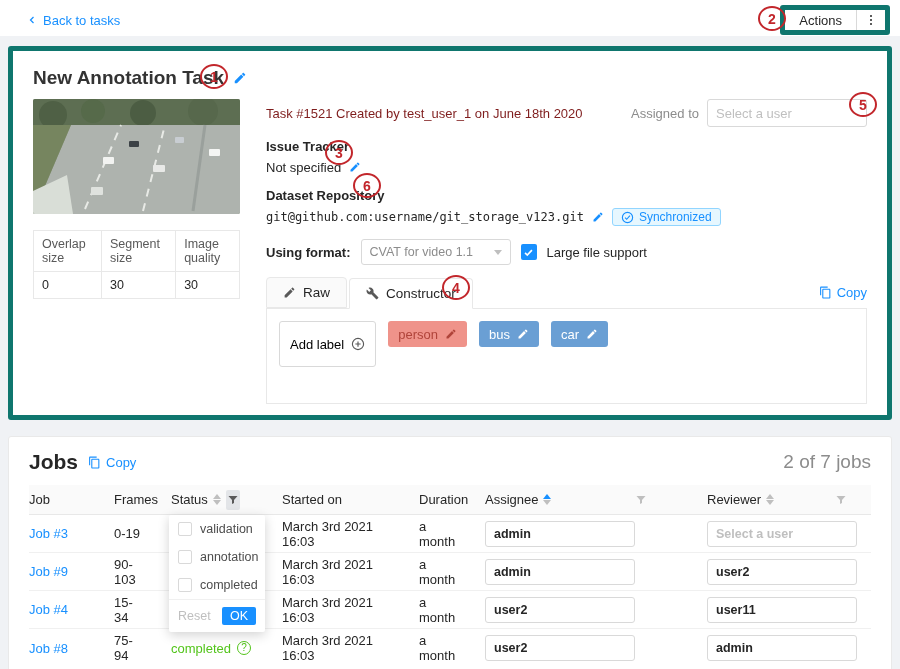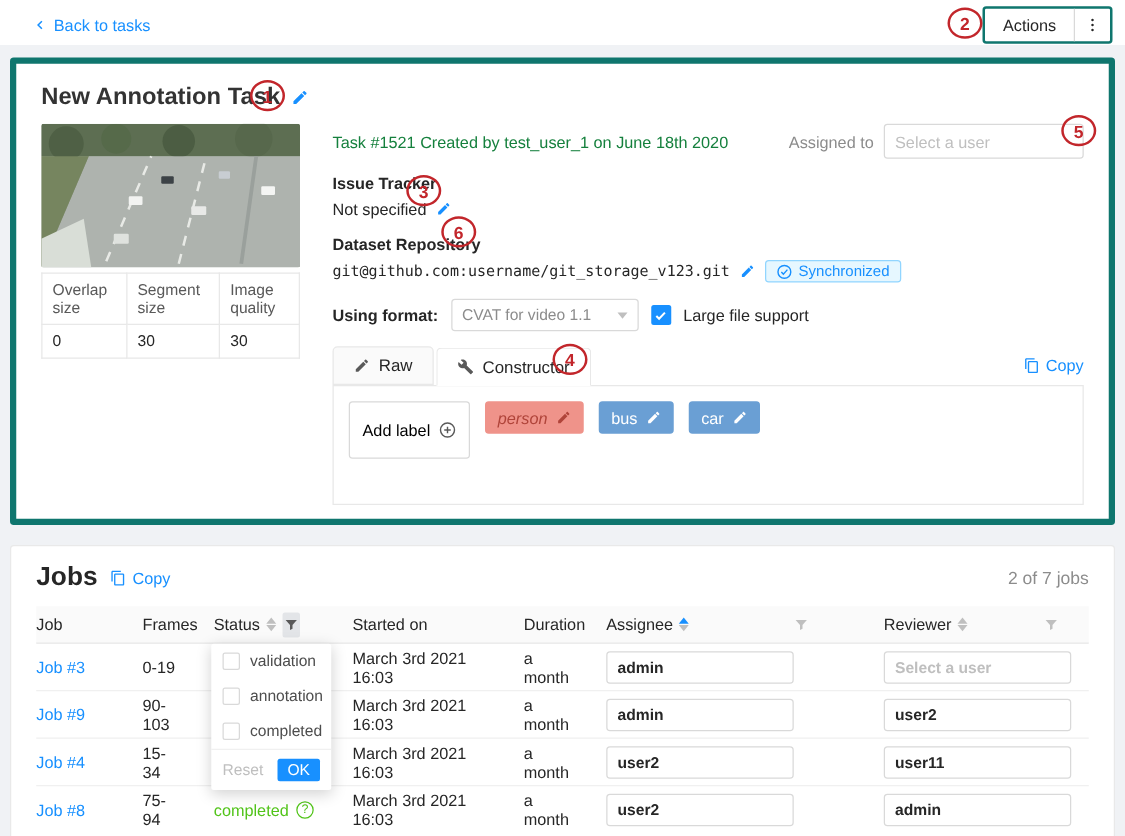--- a/index.html
+++ b/index.html
@@ -8,45 +8,45 @@
     width:900px; height:669px; position:relative; overflow:hidden;
     background:#f0f2f5; font-family:"Liberation Sans", sans-serif;
     color:#262626; font-size:13px;
   }
   svg { display:block; }
 
   
   .topbar { height:36px; background:#fff; display:flex; align-items:center;
     justify-content:space-between; padding:4px 10px 0 26px; }
   .back-link { display:flex; align-items:center; gap:5px; color:#1890ff; cursor:pointer; font-size:13px; }
-  .actions-btn { display:flex; align-items:stretch; border:2px solid #0f766e; border-radius:3px; background:#fff; height:30px; }
+  .actions-btn { display:flex; align-items:stretch; border:5px solid #0f766e; border-radius:3px; background:#fff; height:30px; }
   .actions-btn .seg1 { display:flex; align-items:center; padding:0 14px; font-size:13px; color:#262626; }
   .actions-btn .seg2 { display:flex; align-items:center; padding:0 7px; border-left:1px solid #d9d9d9; }
 
   
   .task-card { margin:10px 8px 0; background:#fff; border:5px solid #0f766e; border-radius:3px;
     padding:16px 20px 18px; height:374px; }
   .jobs-card { margin:16px 8px 0; background:#fff; border:1px solid #e9e9e9; border-radius:3px;
     padding:14px 20px 0; position:relative; min-height:236px; }
 
   
   .title-row { display:flex; align-items:center; gap:9px; }
   .title-row h1 { margin:0; font-size:19px; font-weight:600; color:#333; }
 
   .task-body { display:flex; gap:26px; margin-top:10px; }
   .left-col { width:207px; flex:none; }
   .preview { width:207px; height:115px; border-radius:2px; overflow:hidden; }
-  .params { border-collapse:collapse; margin-top:4px; width:207px; }
+  .params { border-collapse:collapse; margin-top:16px; width:207px; }
   .params td { border:1px solid #e8e8e8; padding:6px 8px; font-size:12.5px; vertical-align:top; }
   .params .hd td { color:#595959; }
   .params .vl td { color:#262626; }
 
   .right-col { flex:1; min-width:0; }
   .meta-row { display:flex; justify-content:space-between; align-items:center; height:28px; }
-  .meta-text { color:#15803d; font-size:13px; }
+  .meta-text { color:#7f1d1d; font-size:13px; }
   .assigned { display:flex; align-items:center; gap:8px; }
   .assigned label { color:#8c8c8c; font-size:13px; }
   .ant-input { border:1px solid #d9d9d9; border-radius:3px; height:28px; padding:0 8px;
     font-size:13px; color:#262626; font-family:"Liberation Sans",sans-serif; outline:none; background:#fff; }
   .ant-input::placeholder { color:#bfbfbf; }
   .assigned .ant-input { width:160px; }
 
   .sec-label { font-weight:700; font-size:13px; margin-top:12px; }
   .sec-value { margin-top:4px; display:flex; align-items:center; gap:8px; font-size:13px; height:18px; }
   .repo-path { font-family:"DejaVu Sans Mono", monospace; font-size:12px; color:#262626; }
@@ -68,27 +68,27 @@
     border-radius:4px 4px 0 0; font-size:13.5px; background:#fafafa; margin-right:2px; cursor:pointer; }
   .tab.active { background:#fff; border-bottom:1px solid #fff; margin-bottom:-1px; font-weight:500; }
   .copy-link { margin-left:auto; display:flex; align-items:center; gap:5px; color:#1890ff;
     font-size:13px; align-self:center; cursor:pointer; }
   .labels-panel { border:1px solid #e8e8e8; height:96px; padding:12px; display:flex;
     align-items:flex-start; gap:12px; position:relative; z-index:1; }
   .add-label-btn { height:46px; display:flex; align-items:center; gap:7px; padding:0 10px;
     border:1px solid #d9d9d9; border-radius:3px; background:#fff; font-size:13px; cursor:pointer; }
   .tag { height:26px; display:flex; align-items:center; gap:7px; padding:0 10px; border-radius:3px;
     font-size:13px; cursor:pointer; }
-  .tag-red { background:#ef938a; color:#b0443a;font-style:italic; }
+  .tag-red { background:#ef938a; color:#b0443a; }
   .tag-blue { background:#6a9fd4; color:#fff; }
 
   
   .jobs-header { display:flex; align-items:center; gap:10px; height:22px; }
   .jobs-title { font-size:21px; font-weight:700; }
-  .jobs-count { margin-left:auto; color:#8c8c8c; font-size:14px; }
+  .jobs-count { margin-left:auto; color:#8c8c8c; font-size:19px; }
 
   .jt { margin-top:12px; }
   .jt-head, .jt-row { display:grid; grid-template-columns:85px 57px 111px 137px 66px 222px 1fr; align-items:center; }
   .jt-head { background:#fafafa; border-bottom:1px solid #e8e8e8; height:30px; font-weight:500; font-size:13px; }
   .jt-cell { padding-right:24px; display:flex; align-items:center; gap:5px; min-width:0; }
   .jt-row { height:38px; border-bottom:1px solid #f0f0f0; font-size:13px; }
   .job-link { color:#1890ff; cursor:pointer; }
   .cell-input { width:150px; height:26px; font-size:12.5px;font-weight:bold; }
   .sorter { display:flex; flex-direction:column; gap:1px; }
   .car-up { width:0;height:0;border-left:4px solid transparent;border-right:4px solid transparent;border-bottom:5px solid #bfbfbf; }

